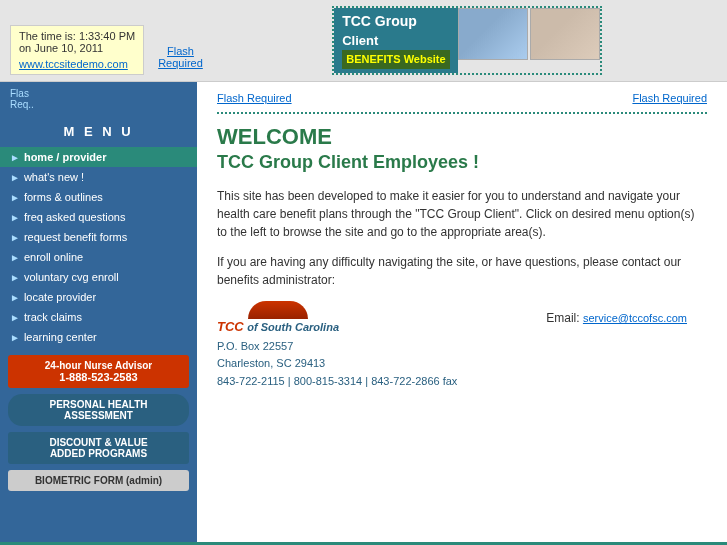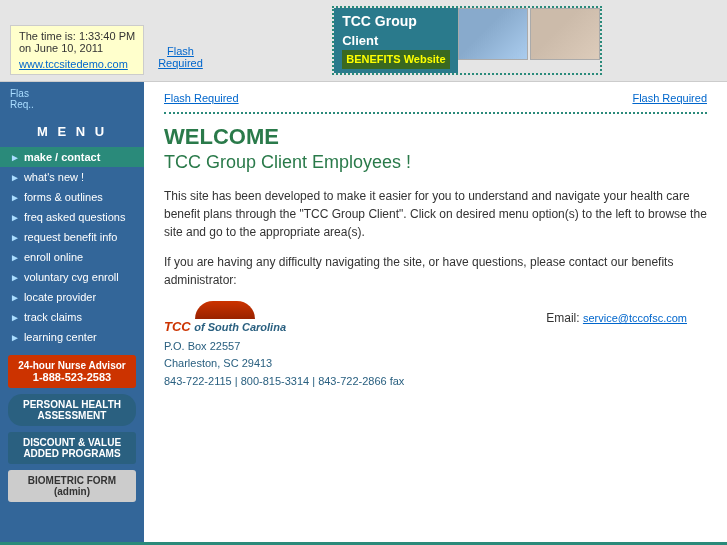--- a/index.html
+++ b/index.html
@@ -82,21 +82,21 @@
     }
 
     
     .main-layout {
       display: flex;
       min-height: 460px;
     }
 
     
     .sidebar {
-      width: 144px;
+      width: 197px;
       background: #336699;
       flex-shrink: 0;
       padding-bottom: 10px;
     }
     .sidebar-menu-title {
       text-align: center;
       color: white;
       font-size: 13px;
       letter-spacing: 3px;
       padding: 8px 0;
@@ -185,21 +185,21 @@
     .welcome-heading {
       color: #2a7a4a;
       font-size: 22px;
       font-weight: bold;
       margin-top: 10px;
       margin-bottom: 2px;
     }
     .welcome-sub {
       color: #2a7a4a;
       font-size: 18px;
-      font-weight: normal;
+      font-weight: bold;
       margin-bottom: 14px;
     }
     .welcome-text {
       font-size: 12px;
       color: #333;
       line-height: 1.5;
       margin-bottom: 12px;
     }
 
     
@@ -299,37 +299,37 @@
 <div class="main-layout">
 
   <div class="sidebar">
     <div style="display:flex; align-items:center; padding: 2px 4px;">
       <div class="sidebar-flash-left" style="font-size:10px; color:#aaddff;">Flas<br>Req..</div>
     </div>
     <div class="sidebar-menu-title">M E N U</div>
 
     <div class="sidebar-item active">
       <span class="sidebar-arrow">►</span>
-      <span>make / contact</span>
+      <span>home / provider</span>
     </div>
     <div class="sidebar-item">
       <span class="sidebar-arrow">►</span>
       <span>what's new !</span>
     </div>
     <div class="sidebar-item">
       <span class="sidebar-arrow">►</span>
       <span>forms &amp; outlines</span>
     </div>
     <div class="sidebar-item">
       <span class="sidebar-arrow">►</span>
       <span>freq asked questions</span>
     </div>
     <div class="sidebar-item">
       <span class="sidebar-arrow">►</span>
-      <span>request benefit info</span>
+      <span>request benefit forms</span>
     </div>
     <div class="sidebar-item">
       <span class="sidebar-arrow">►</span>
       <span>enroll online</span>
     </div>
     <div class="sidebar-item">
       <span class="sidebar-arrow">►</span>
       <span>voluntary cvg enroll</span>
     </div>
     <div class="sidebar-item">

